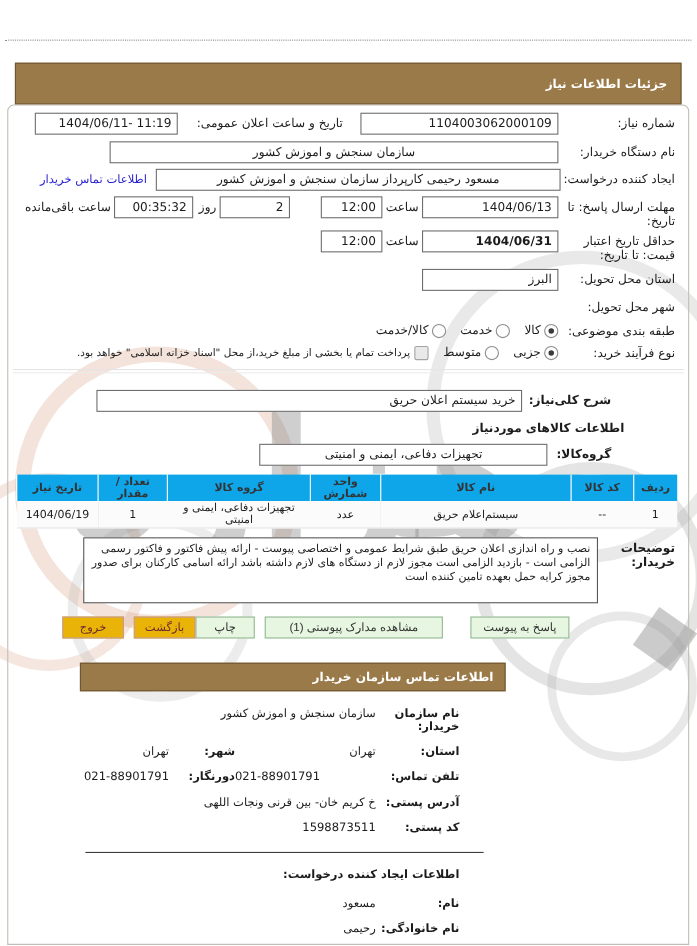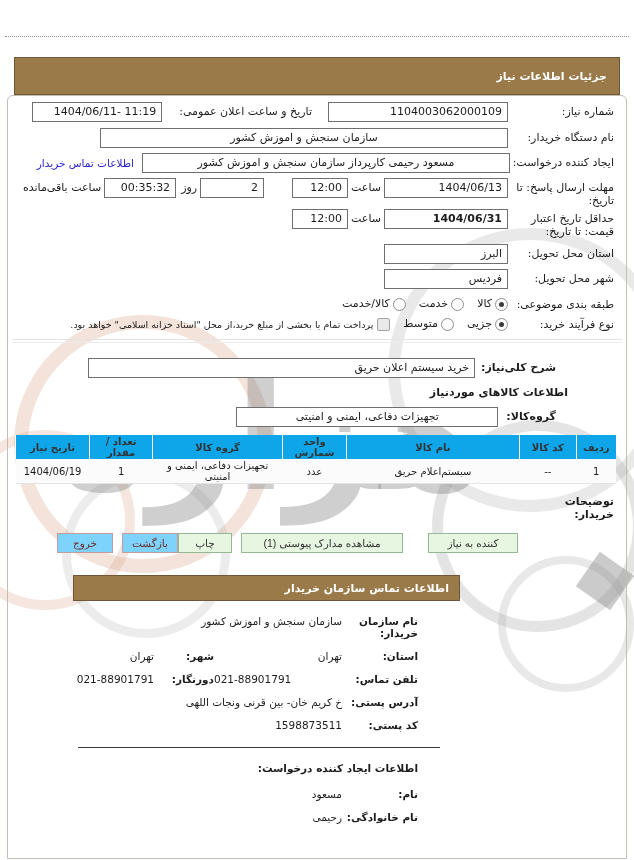--- a/index.html
+++ b/index.html
@@ -48,21 +48,21 @@
   table.items{border-collapse:collapse;margin:8px 10px 0 10px;width:601px;font-size:10px;}
   table.items th{background:#0ea5e9;font-weight:bold;height:20px;border-left:1px solid #fff;color:#333;}
   table.items td{background:#fbfbfb;height:20px;text-align:center;border-bottom:1px solid #e4e4e4;}
   
   .notesbox{flex:1;border:1px solid #585858;background:#fff;height:52px;margin-left:2px;
             font-size:10px;line-height:13px;padding:3px 6px;text-align:right;}
   
   .btnrow{display:flex;padding-right:108px;margin-top:12px;}
   .btn{height:20px;line-height:18px;font-size:10.5px;text-align:center;border:1px solid;box-sizing:border-box;cursor:pointer;padding:0 6px;}
   .btn.green{background:#e7f6e1;border-color:#94b894;color:#333;}
-  .btn.pink{background:#7dd3fc;border-color:#c59b9b;color:#6d2c2c;}
+  .btn.pink{background:#eab308;border-color:#c59b9b;color:#6d2c2c;}
   
   .bar2{height:26px;width:387px;margin:22px 166px 0 0;padding:0 10px;}
   .doc{margin-top:14px;padding-right:208px;font-size:10.5px;}
   .drow{display:flex;align-items:baseline;margin-bottom:11px;}
   .dl{font-weight:bold;flex:0 0 76px;}
   .dl2{font-weight:bold;flex:0 0 60px;}
   .dv1{flex:0 0 128px;}
   .doc-hr{border-top:1px solid #3c3c3c;margin:16px 186px 14px 70px;}
   .dheading{font-weight:bold;font-size:10.5px;margin:0 208px 14px 0;}
 </style>
@@ -127,21 +127,20 @@
         <span class="ibox num" style="width:44px;" dir="ltr">12:00</span>
       </div>
 
       <div class="frow" style="margin-bottom:5px;">
         <span class="flabel">استان محل تحویل:</span>
         <span class="ibox num" style="width:112px;">البرز</span>
       </div>
 
       <div class="frow" style="margin-bottom:6px;">
         <span class="flabel">شهر محل تحویل:</span>
-        <span class="ibox num" style="width:112px;">فردیس</span>
       </div>
 
       <div class="frow" style="margin-bottom:4px;">
         <span class="flabel">طبقه بندی موضوعی:</span>
         <span class="radio checked"></span>
         <span class="ropt">کالا</span>
         <span class="radio"></span>
         <span class="ropt">خدمت</span>
         <span class="radio"></span>
         <span class="ropt">کالا/خدمت</span>
@@ -194,24 +193,25 @@
             <td>عدد</td>
             <td>تجهیزات دفاعی، ایمنی و امنیتی</td>
             <td>1</td>
             <td dir="ltr">1404/06/19</td>
           </tr>
         </tbody>
       </table>
 
       <div class="frow" style="margin-top:8px;padding-left:66px;">
         <span class="flabel b" style="flex:0 0 70px;">توضیحات خریدار:</span>
+        <span class="notesbox">نصب و راه اندازی اعلان حریق طبق شرایط عمومی و اختصاصی پیوست - ارائه پیش فاکتور و فاکتور رسمی الزامی است - بازدید الزامی است مجوز لازم از دستگاه های لازم داشته باشد ارائه اسامی کارکنان برای صدور مجوز کرایه حمل بعهده تامین کننده است</span>
       </div>
 
       <div class="btnrow">
-        <button class="btn green" style="min-width:90px;">کننده به نیاز</button>
+        <button class="btn green" style="min-width:90px;">پاسخ به پیوست</button>
         <button class="btn green" style="min-width:162px;margin-right:25px;">مشاهده مدارک پیوستی (1)</button>
         <button class="btn green" style="min-width:54px;margin-right:9px;">چاپ</button>
         <button class="btn pink" style="min-width:56px;">بازگشت</button>
         <button class="btn pink" style="min-width:56px;margin-right:9px;">خروج</button>
       </div>
 
       <div class="bar bar2">
         <span>اطلاعات تماس سازمان خریدار</span>
       </div>
 

